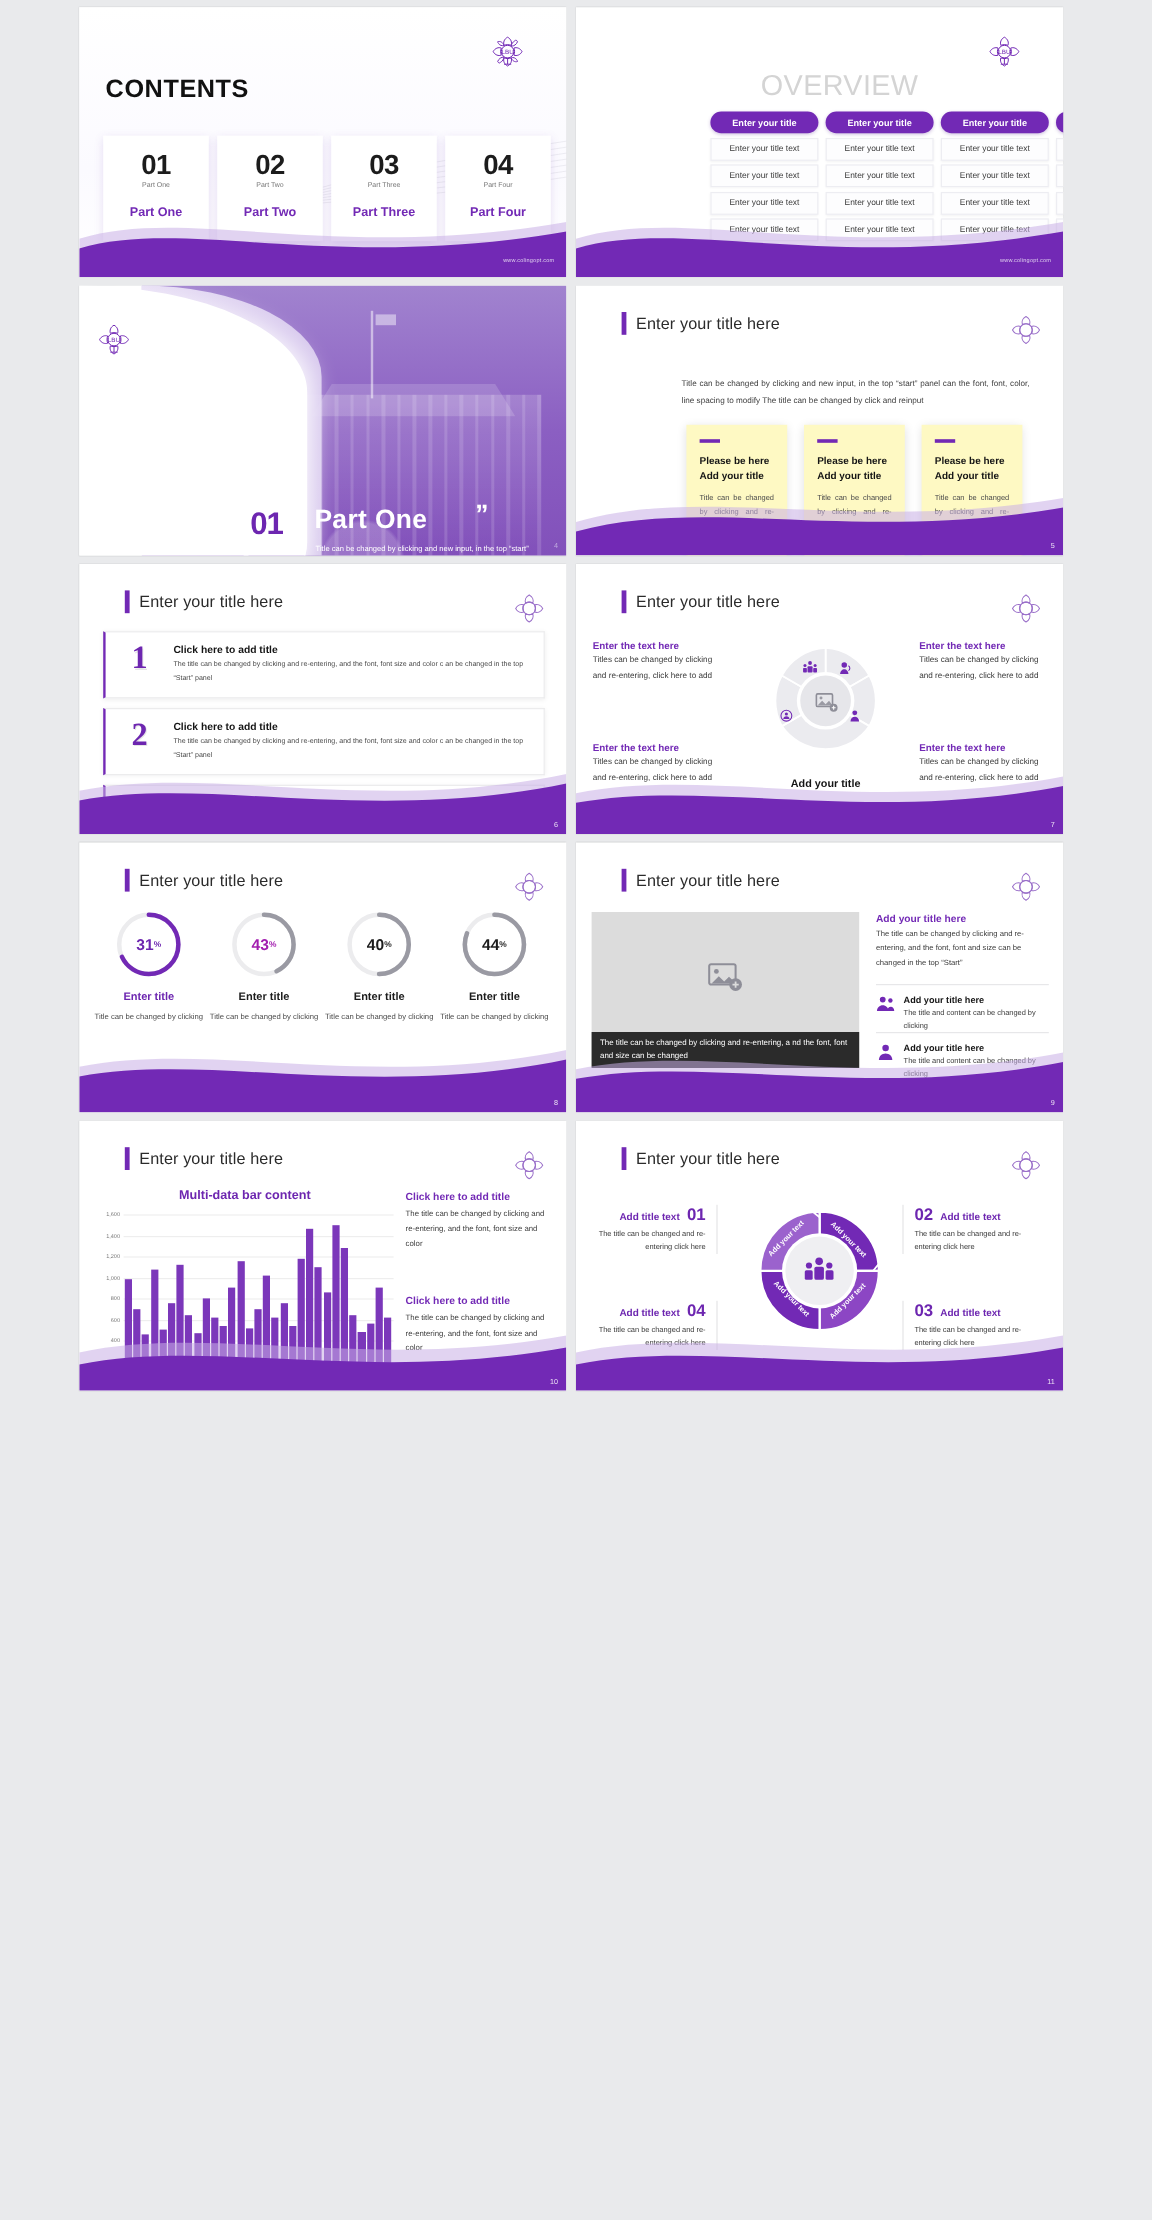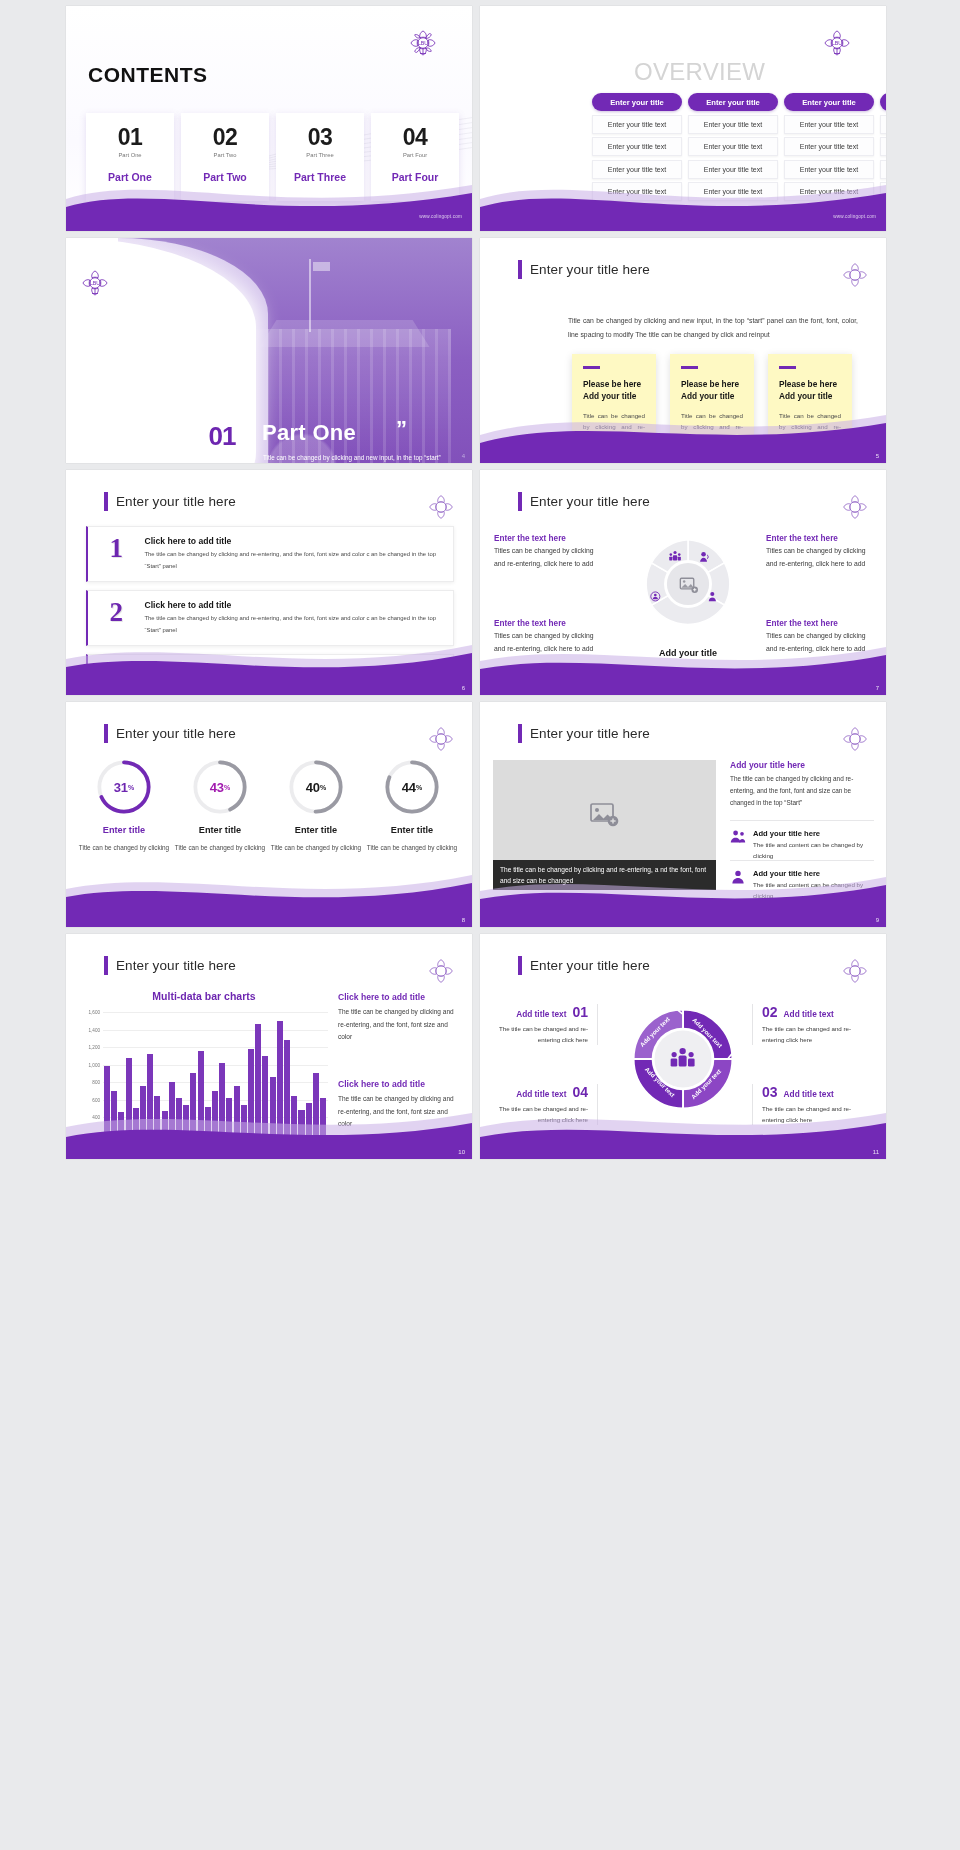--- a/index.html
+++ b/index.html
@@ -688,21 +688,21 @@
           <g fill="none" stroke="#9a6fc9" stroke-width="1.2">
         <circle cx="20" cy="20" r="7"></circle>
         <path d="M20 5c4 2 5 6 4 9-2-1-6-1-8 0-1-3 0-7 4-9z"></path>
         <path d="M35 20c-2 4-6 5-9 4 1-2 1-6 0-8 3-1 7 0 9 4z"></path>
         <path d="M20 35c-4-2-5-6-4-9 2 1 6 1 8 0 1 3 0 7-4 9z"></path>
         <path d="M5 20c2-4 6-5 9-4-1 2-1 6 0 8-3 1-7 0-9-4z"></path>
       </g>
         </svg>
     </div>
     <div class="chart">
-      <div class="ct">Multi-data bar charts</div>
+      <div class="ct">Multi-data bar content</div>
       <div class="plot">
         <div id="yaxis">
             <div class="grid" style="top: 140px;"></div>
             <div class="ylab" style="top: 140px;">0</div>
             <div class="grid" style="top: 122.5px;"></div>
             <div class="ylab" style="top: 122.5px;">200</div>
             <div class="grid" style="top: 105px;"></div>
             <div class="ylab" style="top: 105px;">400</div>
             <div class="grid" style="top: 87.5px;"></div>
             <div class="ylab" style="top: 87.5px;">600</div>

